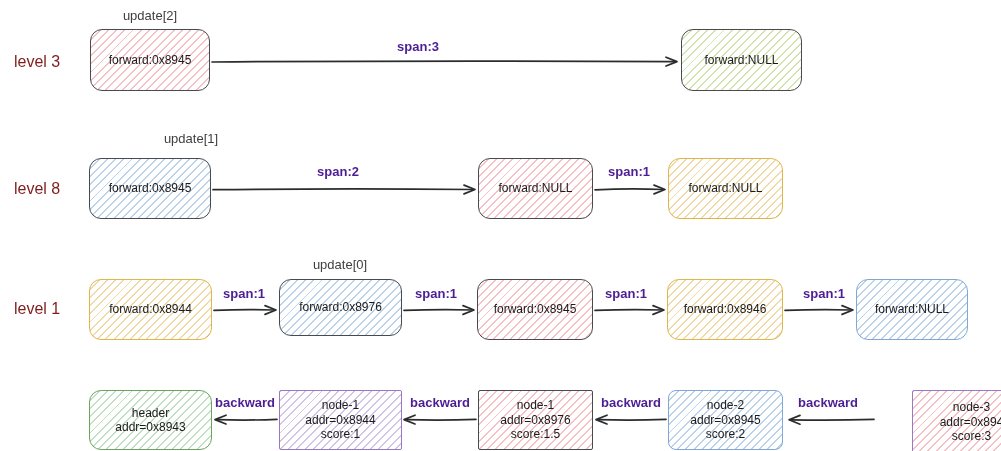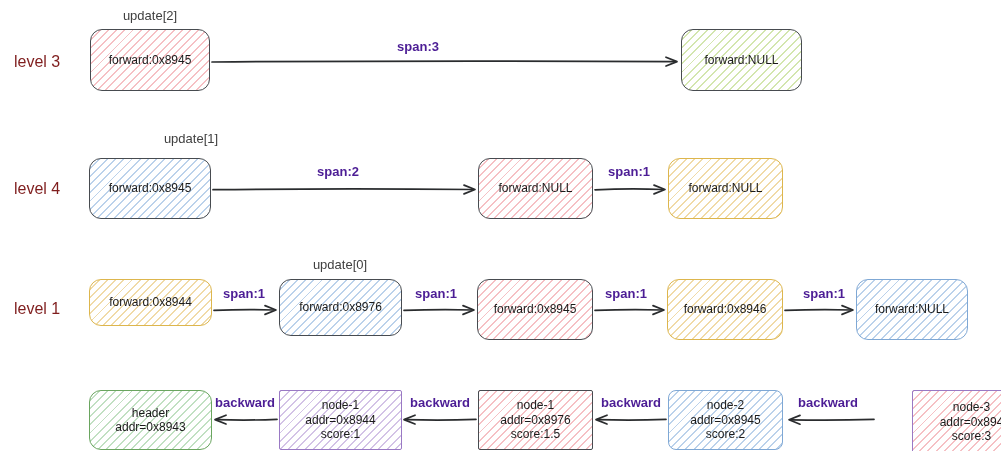--- a/index.html
+++ b/index.html
@@ -82,21 +82,21 @@
       <path d="M666 419.4 Q 631 420.6 598 419.6"></path>
       <path d="M607 415.2 L 596 419.6 L 607 424"></path>
     </g>
     <g>
       <path d="M874 419.4 Q 830 420.8 791 419.8"></path>
       <path d="M800 415.4 L 789 419.8 L 800 424.2"></path>
     </g>
   </svg>
 
   <div class="lvl-label" style="left:14px;top:53px;">level 3</div>
-  <div class="lvl-label" style="left:14px;top:180px;">level 4</div>
+  <div class="lvl-label" style="left:14px;top:180px;">level 8</div>
   <div class="lvl-label" style="left:14px;top:300px;">level 1</div>
 
   <div class="note-label" style="left:150px;top:8px;">update[2]</div>
   <div class="note-label" style="left:150px;top:131px;margin-left:41px;">update[1]</div>
   <div class="note-label" style="left:340px;top:257px;">update[0]</div>
 
   <div class="edge-label" style="left:418px;top:39px;">span:3</div>
   <div class="edge-label" style="left:338px;top:164px;">span:2</div>
   <div class="edge-label" style="left:629px;top:164px;">span:1</div>
   <div class="edge-label" style="left:244px;top:286px;">span:1</div>
@@ -118,21 +118,21 @@
   <div class="box round f-blue s-dark" style="left:89px;top:158px;width:122px;height:61px;">
     <span>forward:0x8945</span>
   </div>
   <div class="box round f-pink s-dark" style="left:478px;top:158px;width:115px;height:61px;">
     <span>forward:NULL</span>
   </div>
   <div class="box round f-yellow s-yellow" style="left:668px;top:158px;width:115px;height:61px;">
     <span>forward:NULL</span>
   </div>
 
-  <div class="box round f-yellow s-yellow" style="left:89px;top:279px;width:123px;height:47px;">
+  <div class="box round f-yellow s-yellow" style="left:89px;top:279px;width:123px;height:61px;">
     <span>forward:0x8944</span>
   </div>
   <div class="box round f-blue s-dark" style="left:279px;top:279px;width:123px;height:57px;justify-content:center;">
     <span>forward:0x8976</span>
   </div>
   <div class="box round f-pink s-dark" style="left:477px;top:279px;width:116px;height:61px;">
     <span>forward:0x8945</span>
   </div>
   <div class="box round f-yellow s-yellow" style="left:667px;top:279px;width:116px;height:61px;">
     <span>forward:0x8946</span>

